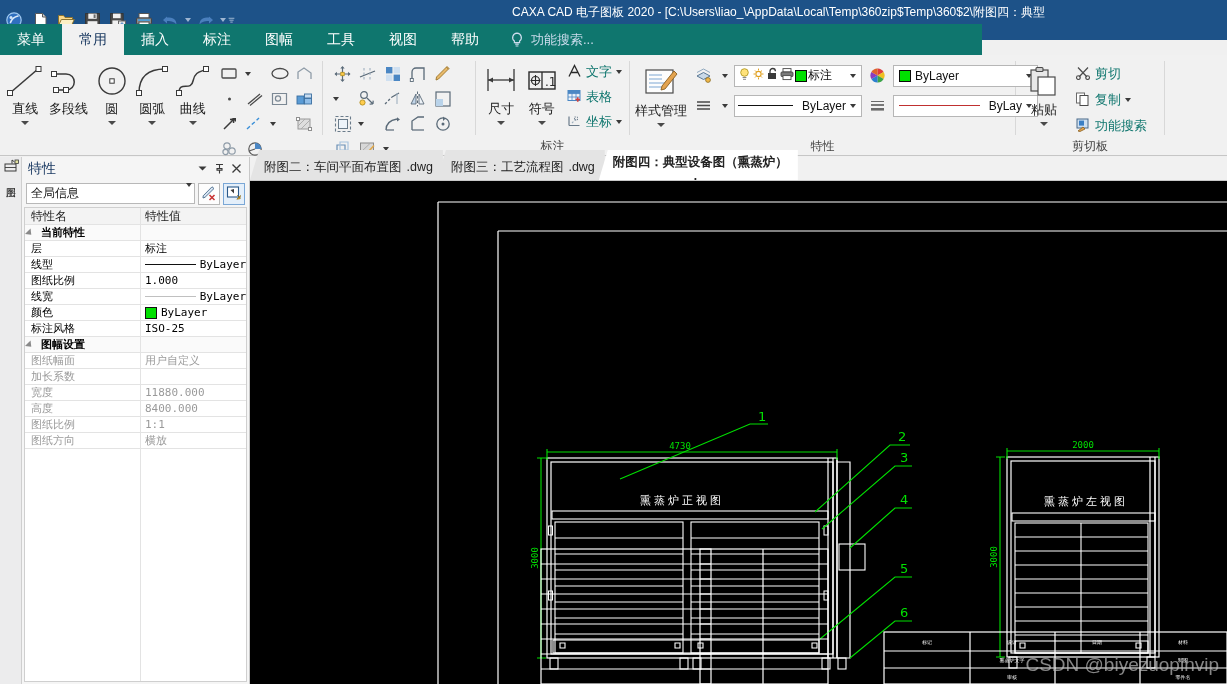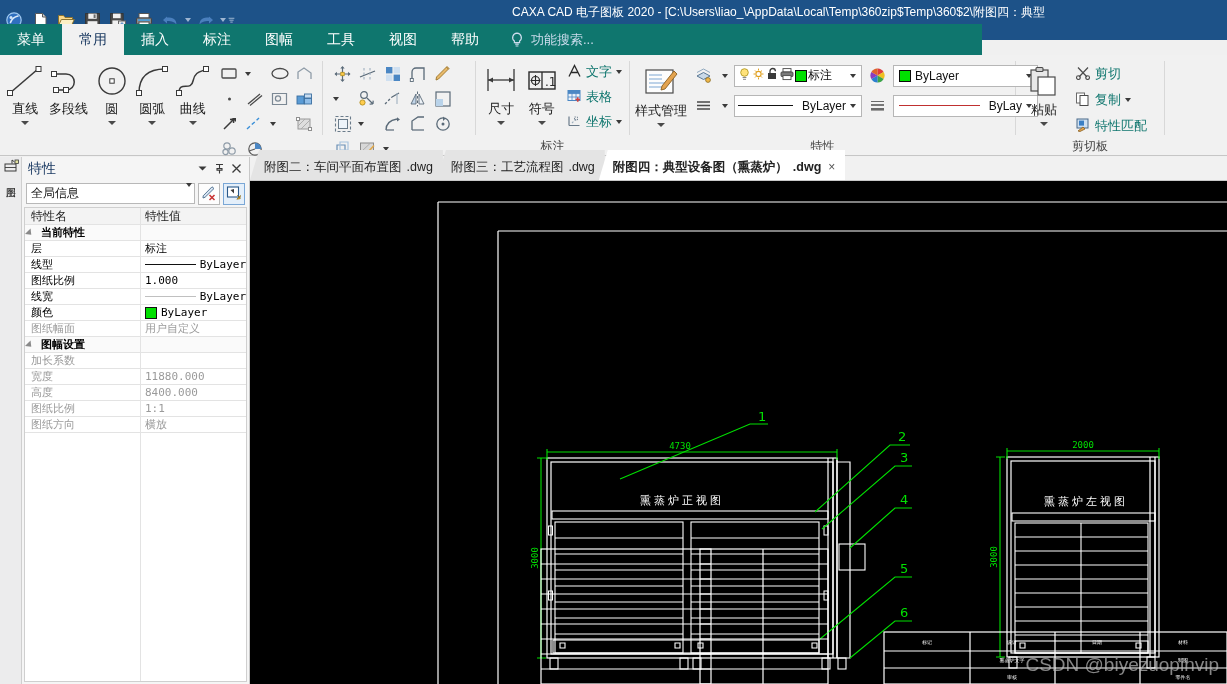--- a/index.html
+++ b/index.html
@@ -169,21 +169,21 @@
     background: #f1f1f1; display: flex; align-items: flex-end;
     border-bottom: 1px solid #c8c8c8;
   }
   .dtab {
     height: 30px; display: flex; align-items: center; gap: 5px;
     padding: 4px 10px 0 14px; font-size: 12.5px; color: #222; white-space: nowrap;
     position: relative; background: #e4e4e4;
     clip-path: polygon(9px 0, 100% 0, 100% 100%, 0 100%);
     margin-right: -6px;
   }
-  .dtab.active { background: #ffffff; font-weight: bold; z-index: 3; }
+  .dtab.active { background: #ffffff; font-weight: bold; z-index: 3; flex-direction: column; }
   .dtab .xb { font-size: 12px; color: #555; font-weight: normal; margin-left: 2px; }
   .dtab .suffix { font-weight: normal; }
 
   
   .canvas {
     position: absolute; left: 250px; top: 181px; width: 977px; height: 503px;
     background: #000000; overflow: hidden;
   }
   .canvas svg { display: block; }
   .wm {
@@ -766,21 +766,21 @@
             <span class="caret"></span>
           </div>
           <div class="txtbtn">
             <span>
               <svg width="16" height="14" viewBox="0 0 16 14">
                   <rect x="2" y="1" width="11" height="9" fill="#cfe0f1" stroke="#4a6a8a" stroke-width="1"></rect>
                   <rect x="4" y="2.6" width="5" height="5" fill="#3b7fc4"></rect>
                   <path d="M3 13 L8 9 L10 11 L5 13.5z" fill="#e3a34f" stroke="#8a5f1e" stroke-width=".8"></path>
                 </svg>
             </span>
-            <span>特性匹配</span>
+            <span>功能搜索</span>
           </div>
         </div>
       </div>
       <div class="gname">剪切板</div>
     </div>
     <div class="rsep"></div>
   </div>
 
   <div class="leftstrip">
     <div class="vtab">
@@ -870,31 +870,35 @@
           <span class="mono">ByLayer</span>
         </div>
       </div>
       <div class="grow">
         <div class="gc1">颜色</div>
         <div class="gc2">
           <span class="swatch" style="background:#00e000; border-color:#111"></span>
           <span class="mono">ByLayer</span>
         </div>
       </div>
-
-      <div class="grow dim">
-        <div class="gc1">图纸幅面</div>
-        <div class="gc2">用户自定义</div>
-      </div>
+      <div class="grow">
+        <div class="gc1">标注风格</div>
+        <div class="gc2 mono">ISO-25</div>
+      </div>
+
       <div class="grow section">
         <div class="gc1">
             <span class="tri"></span>
             <span>图幅设置</span>
           </div>
         <div class="gc2"></div>
+      </div>
+      <div class="grow dim">
+        <div class="gc1">图纸幅面</div>
+        <div class="gc2">用户自定义</div>
       </div>
       <div class="grow dim">
         <div class="gc1">加长系数</div>
         <div class="gc2"></div>
       </div>
       <div class="grow dim">
         <div class="gc1">宽度</div>
         <div class="gc2 mono">11880.000</div>
       </div>
       <div class="grow dim">

